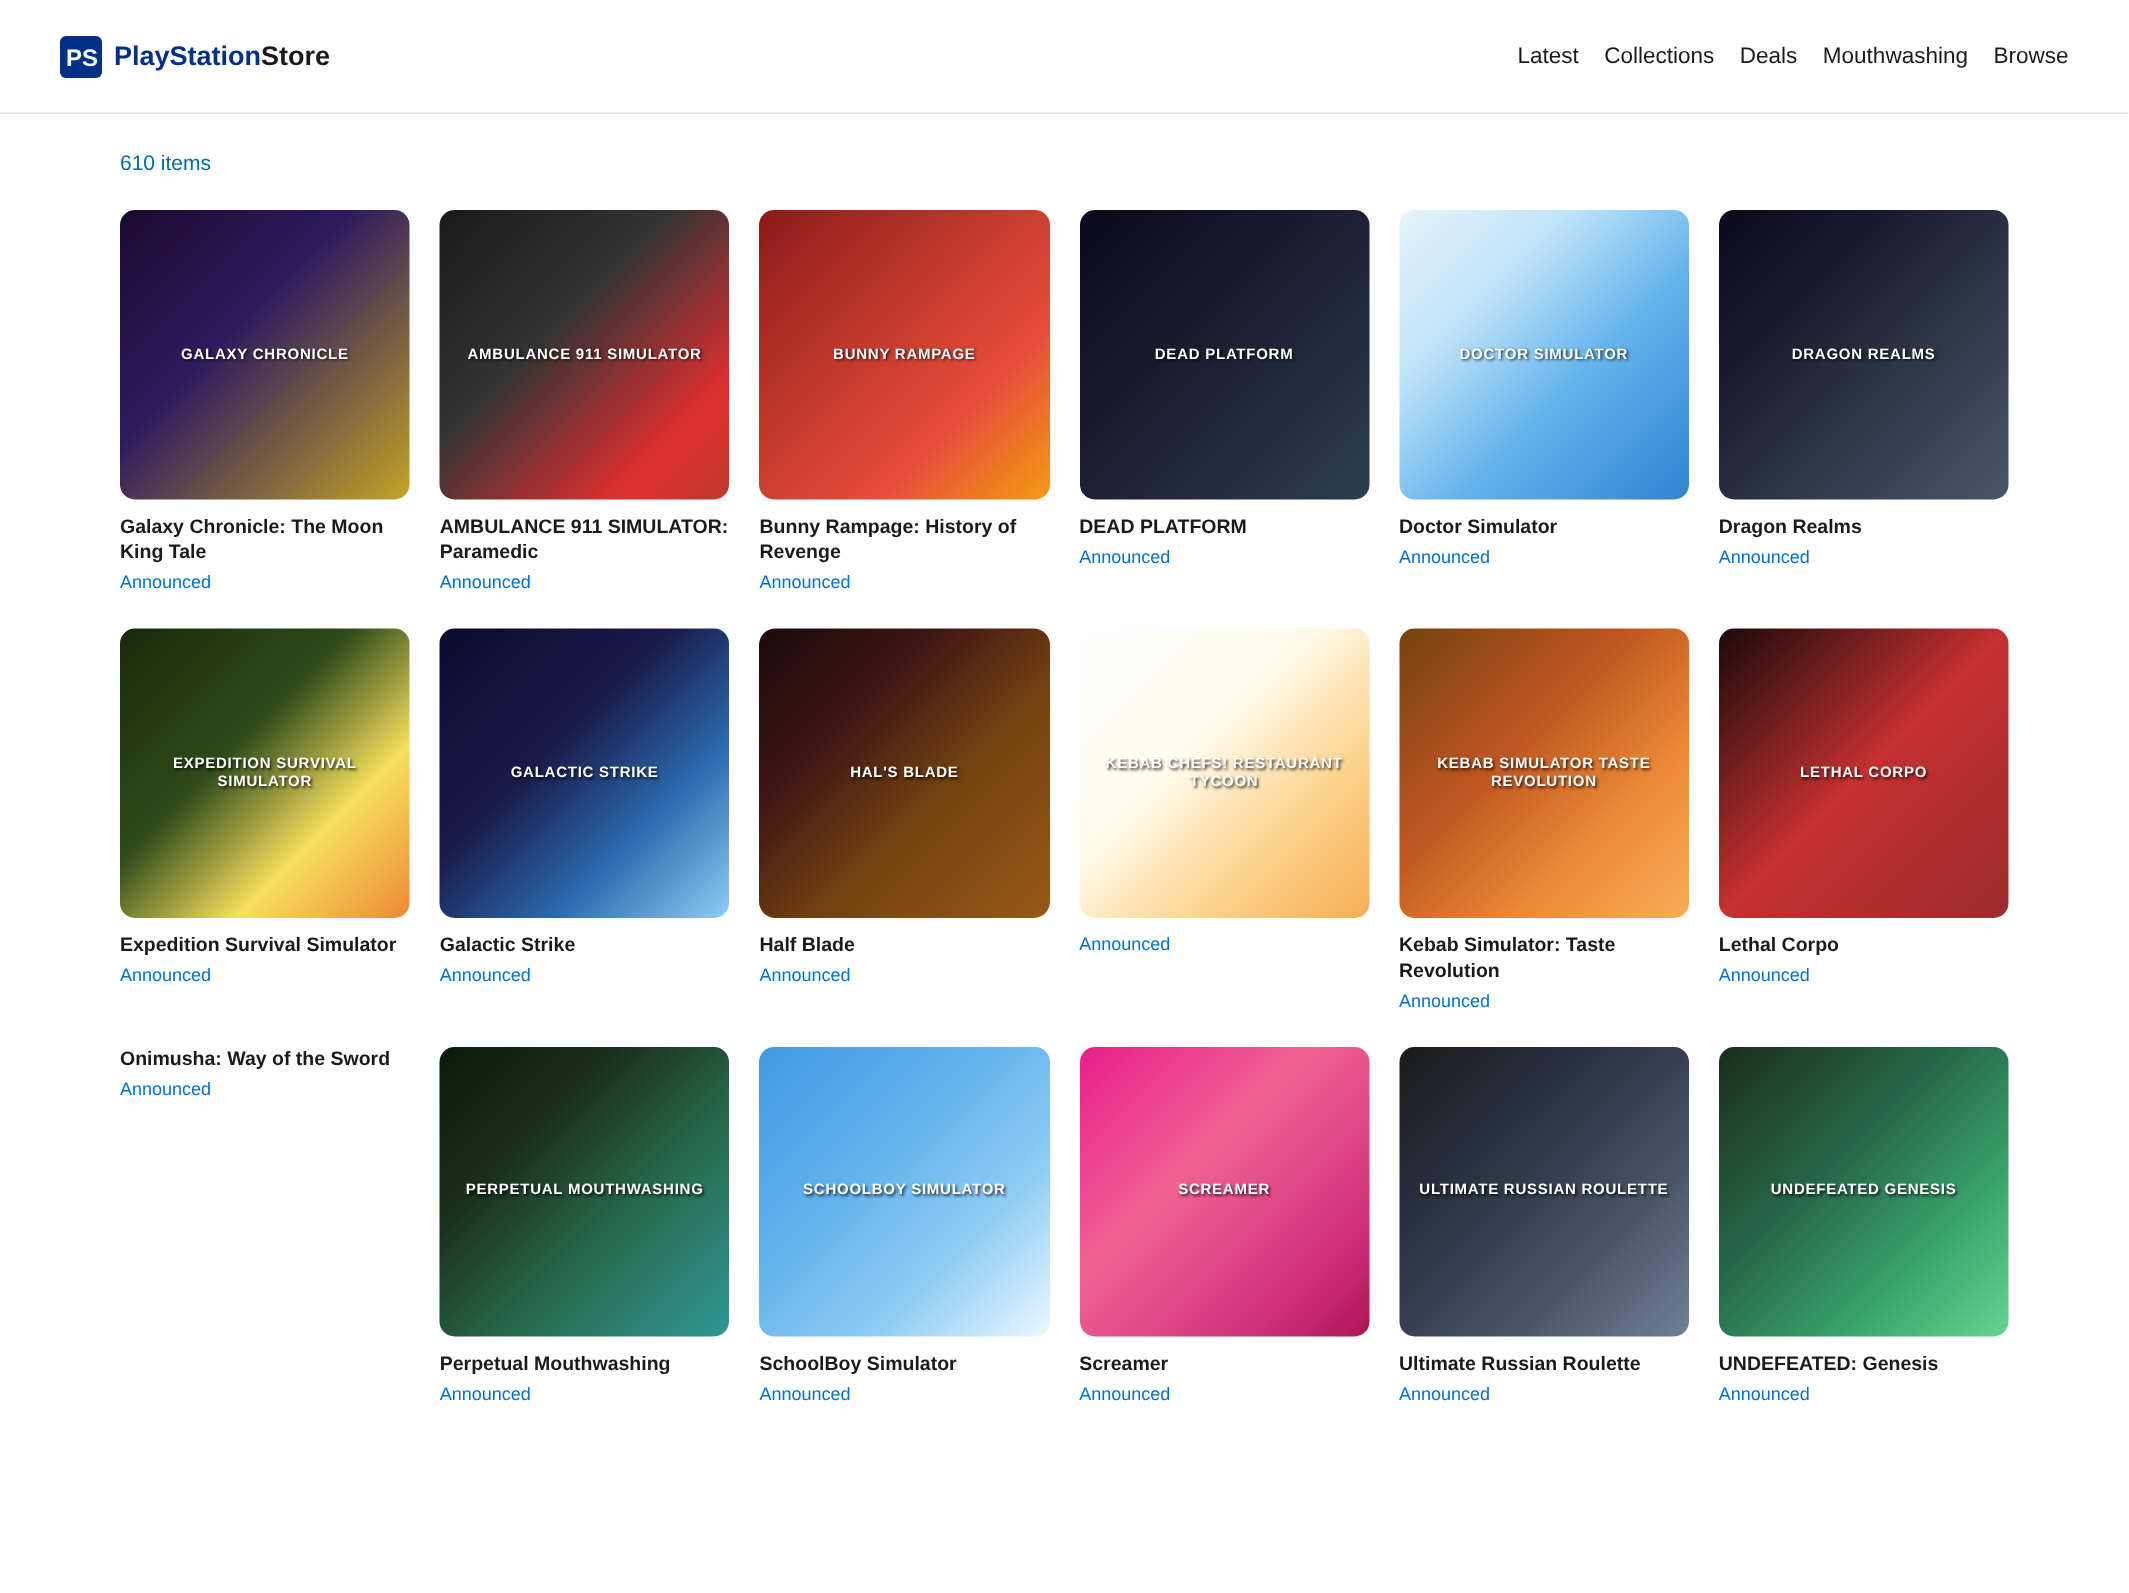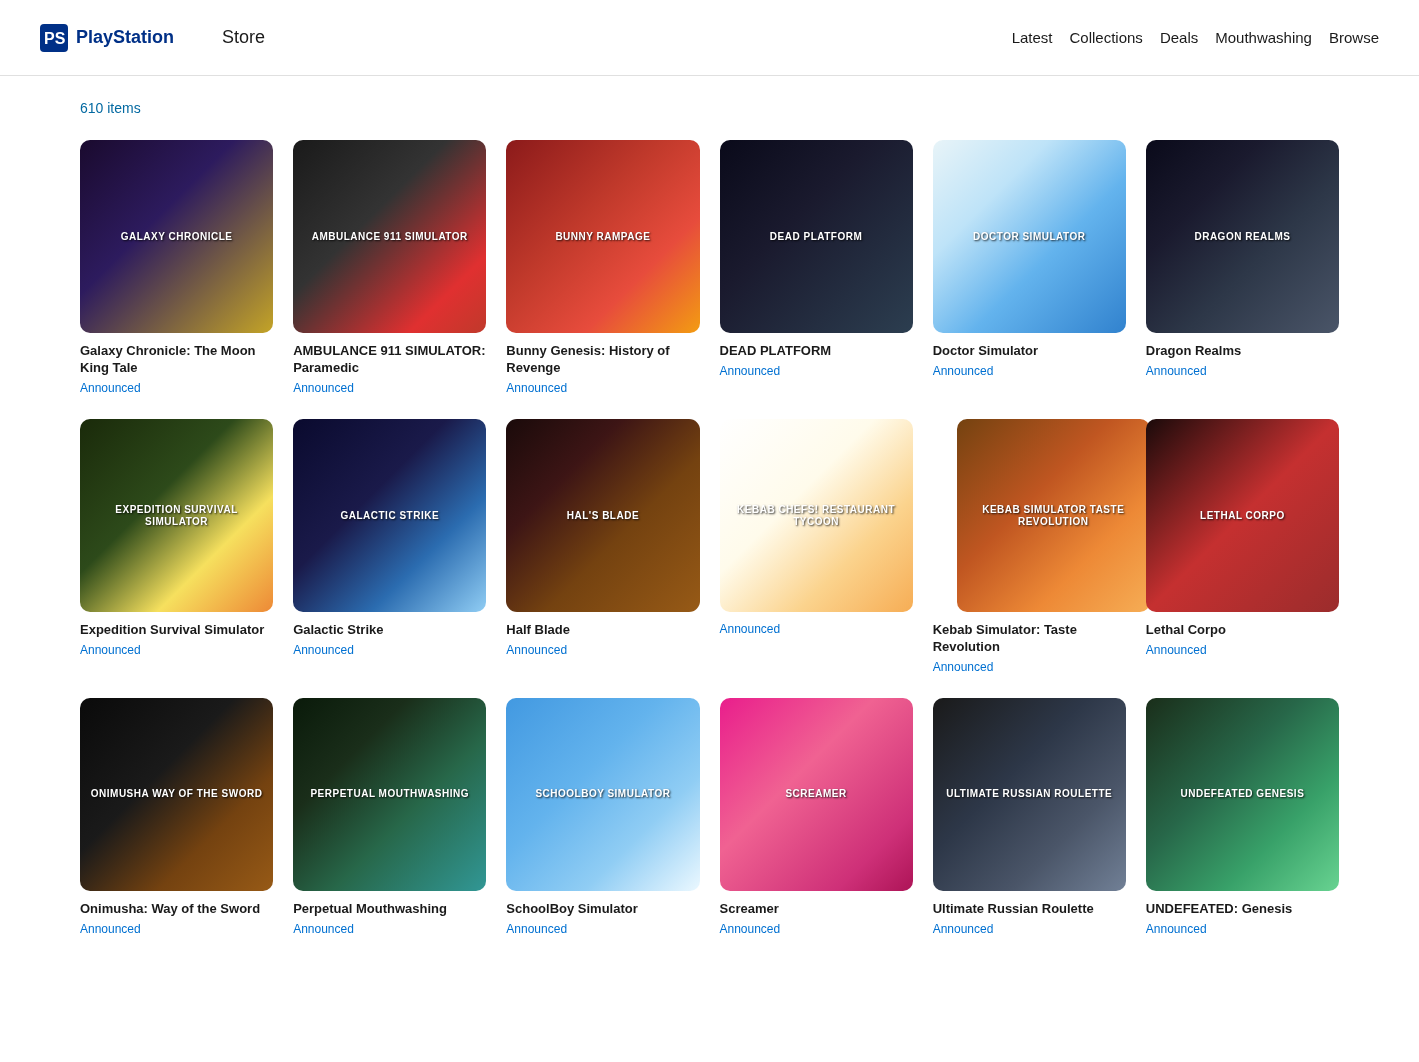--- a/index.html
+++ b/index.html
@@ -22,24 +22,23 @@
       align-items: center;
       gap: 8px;
       margin-right: auto;
     }
     .logo-text-ps {
       font-weight: 700;
       font-size: 18px;
       color: #003087;
     }
     .logo-text-store {
-      font-weight: 400;
+      font-weight: 700;
       font-size: 18px;
       color: #1a1a1a;
-      padding-left: 48px;
     }
     .nav {
       display: flex;
       align-items: center;
       gap: 17px;
     }
     .nav-item {
       font-size: 15px;
       color: #1a1a1a;
       cursor: pointer;
@@ -106,21 +105,21 @@
     .thumb-galaxy { background: linear-gradient(135deg, #1a0a2e 0%, #2d1b5e 40%, #c4a427 100%); }
     .thumb-ambulance { background: linear-gradient(135deg, #1a1a1a 0%, #333 40%, #e03030 80%, #c0392b 100%); }
     .thumb-bunny { background: linear-gradient(135deg, #8b1a1a 0%, #c0392b 40%, #e74c3c 70%, #f39c12 100%); }
     .thumb-deadplatform { background: linear-gradient(135deg, #0a0a1a 0%, #1a1a2e 40%, #2c3e50 100%); }
     .thumb-doctor { background: linear-gradient(135deg, #e8f4f8 0%, #bee3f8 30%, #63b3ed 60%, #3182ce 100%); }
     .thumb-dragon { background: linear-gradient(135deg, #0a0a1a 0%, #1a1a2e 30%, #2d3748 60%, #4a5568 100%); }
     .thumb-expedition { background: linear-gradient(135deg, #1a2a0a 0%, #2d4a1a 40%, #f6e05e 70%, #ed8936 100%); }
     .thumb-galactic { background: linear-gradient(135deg, #0a0a2e 0%, #1a1a4a 40%, #2b6cb0 70%, #90cdf4 100%); }
     .thumb-halfblade { background: linear-gradient(135deg, #1a0a0a 0%, #3d1515 30%, #744210 60%, #975a16 100%); border-radius: 11px; }
     .thumb-kebab1 { background: linear-gradient(135deg, #fff 0%, #fffbeb 40%, #fbd38d 70%, #f6ad55 100%); }
-    .thumb-kebab2 { background: linear-gradient(135deg, #744210 0%, #c05621 40%, #ed8936 70%, #f6ad55 100%); margin-left: 24px; }
+    .thumb-kebab2 { background: linear-gradient(135deg, #744210 0%, #c05621 40%, #ed8936 70%, #f6ad55 100%); }
     .thumb-lethal { background: linear-gradient(135deg, #1a0a0a 0%, #c53030 50%, #9b2c2c 100%); }
     .thumb-onimusha { background: linear-gradient(135deg, #0a0a0a 0%, #1a1a1a 40%, #744210 70%, #975a16 100%); }
     .thumb-perpetual { background: linear-gradient(135deg, #0a1a0a 0%, #1a2e1a 30%, #276749 60%, #319795 100%); }
     .thumb-schoolboy { background: linear-gradient(135deg, #4299e1 0%, #63b3ed 40%, #90cdf4 70%, #ebf8ff 100%); }
     .thumb-screamer { background: linear-gradient(135deg, #e91e8c 0%, #f06292 40%, #ce3078 80%, #ad1457 100%); }
     .thumb-ultimate { background: linear-gradient(135deg, #1a1a1a 0%, #2d3748 40%, #4a5568 70%, #718096 100%); }
     .thumb-undefeated { background: linear-gradient(135deg, #1a2e1a 0%, #276749 40%, #38a169 70%, #68d391 100%); }
 
     .thumb-label {
       font-size: 10px;
@@ -183,21 +182,21 @@
     </div>
     <div class="game-title">AMBULANCE 911 SIMULATOR: Paramedic</div>
     <div class="game-status">Announced</div>
   </div>
       <div class="game-card">
     <div class="game-thumb thumb-bunny">
       <div class="game-thumb-inner">
         <span class="thumb-label">Bunny Rampage</span>
       </div>
     </div>
-    <div class="game-title">Bunny Genesis: History of Revenge</div>
+    <div class="game-title">Bunny Rampage: History of Revenge</div>
     <div class="game-status">Announced</div>
   </div>
       <div class="game-card">
     <div class="game-thumb thumb-deadplatform">
       <div class="game-thumb-inner">
         <span class="thumb-label">DEAD PLATFORM</span>
       </div>
     </div>
     <div class="game-title">DEAD PLATFORM</div>
     <div class="game-status">Announced</div>
@@ -267,25 +266,20 @@
       <div class="game-card">
     <div class="game-thumb thumb-lethal">
       <div class="game-thumb-inner">
         <span class="thumb-label">LETHAL CORPO</span>
       </div>
     </div>
     <div class="game-title">Lethal Corpo</div>
     <div class="game-status">Announced</div>
   </div>
       <div class="game-card">
-    <div class="game-thumb thumb-onimusha">
-      <div class="game-thumb-inner">
-        <span class="thumb-label">ONIMUSHA Way of the Sword</span>
-      </div>
-    </div>
     <div class="game-title">Onimusha: Way of the Sword</div>
     <div class="game-status">Announced</div>
   </div>
       <div class="game-card">
     <div class="game-thumb thumb-perpetual">
       <div class="game-thumb-inner">
         <span class="thumb-label">PERPETUAL MOUTHWASHING</span>
       </div>
     </div>
     <div class="game-title">Perpetual Mouthwashing</div>

